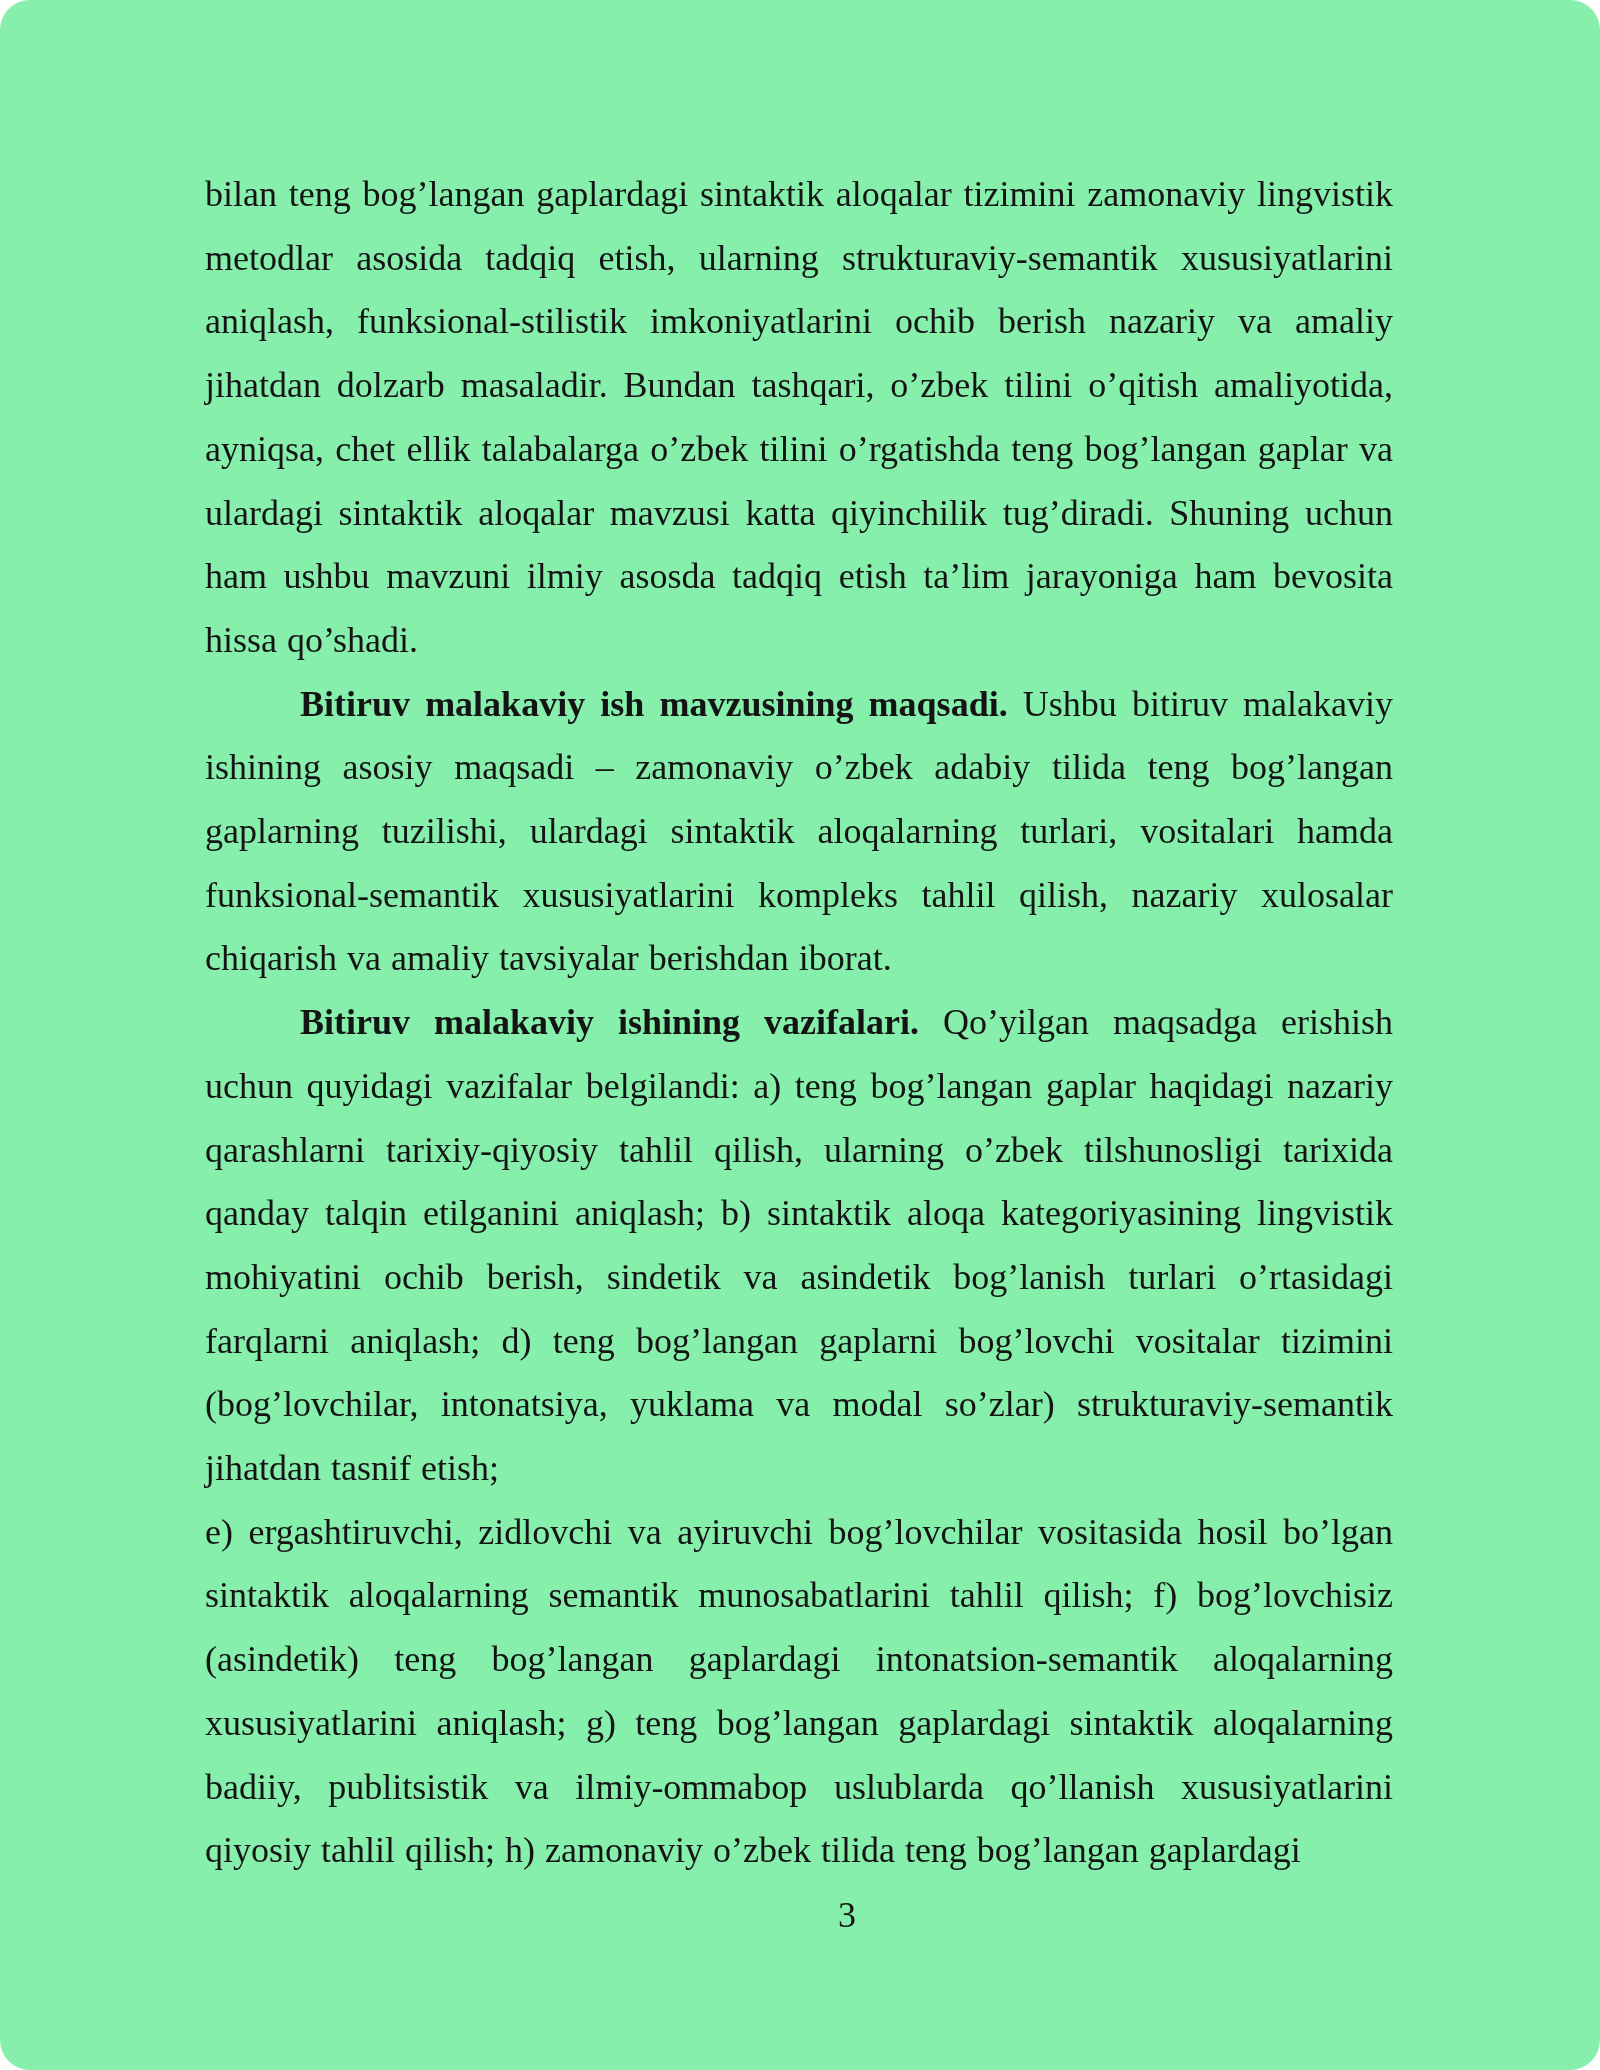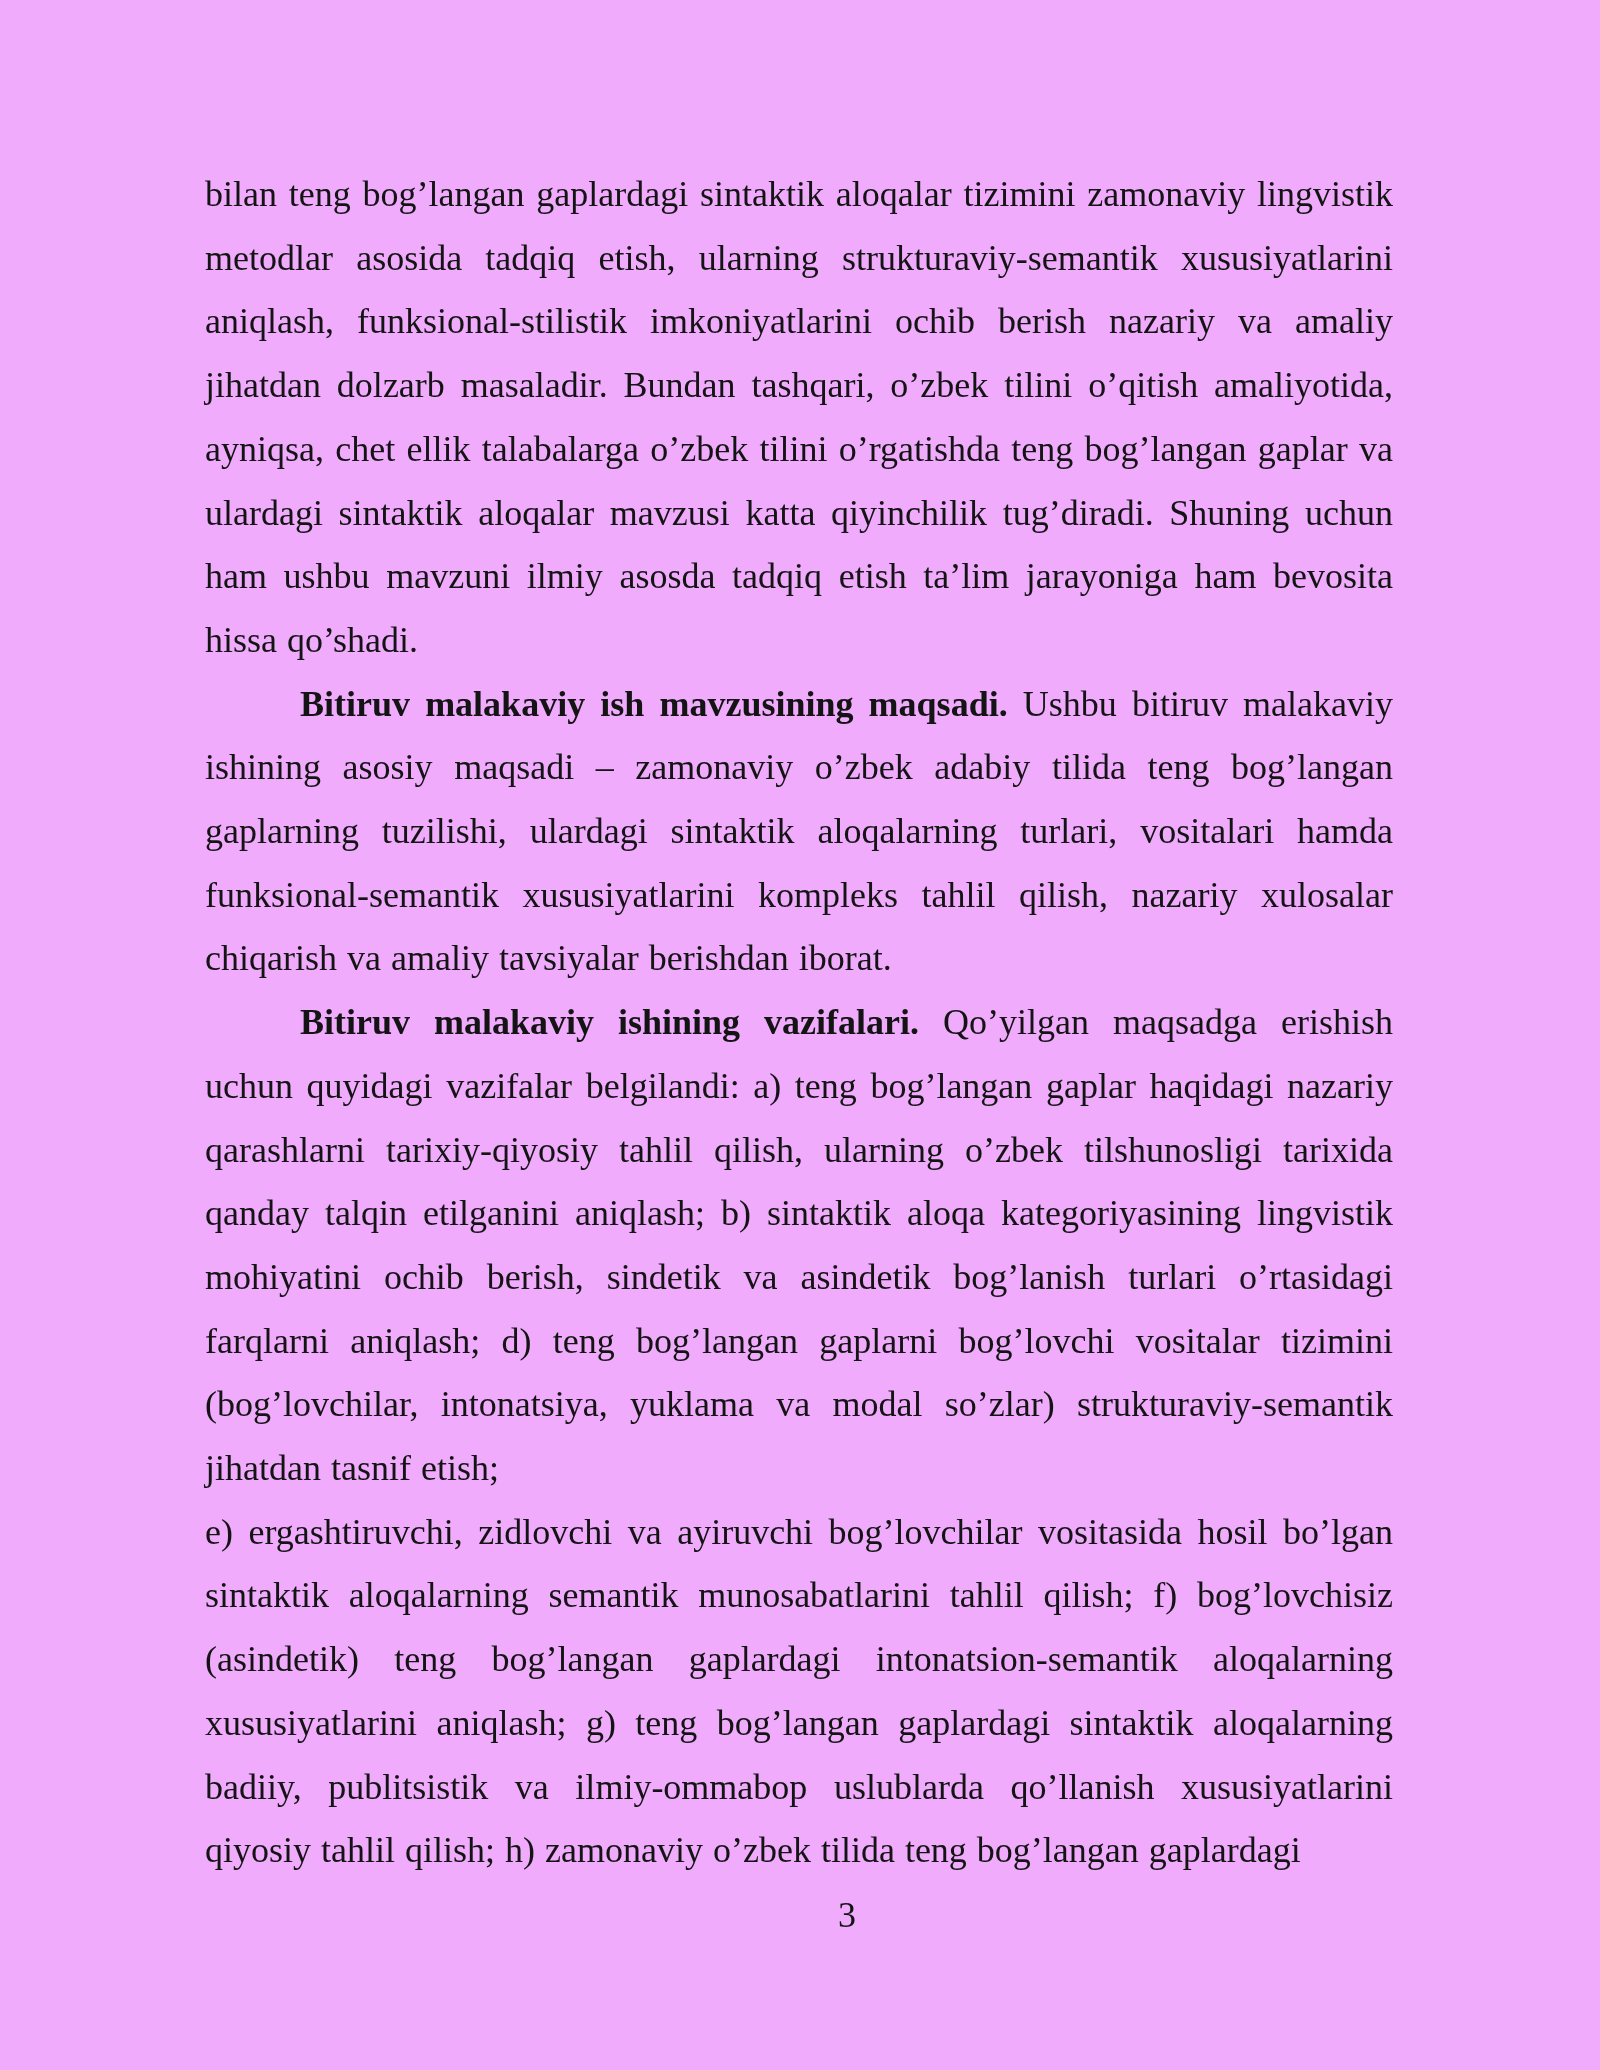--- a/index.html
+++ b/index.html
@@ -11,21 +11,22 @@
     height: 2070px;
     background: #ffffff;
     font-family: "Liberation Serif", "DejaVu Serif", serif;
     color: #141414;
     position: relative;
     overflow: hidden;
   }
   .page {
     position: absolute;
     inset: 0;
-    background: #f0abfc;
+    background: #86efac;
+    border-radius: 30px;
   }
   .text-block {
     position: absolute;
     left: 205px;
     top: 163px;
     width: 1188px;
   }
   .text-block p {
     margin: 0;
     padding: 0;

